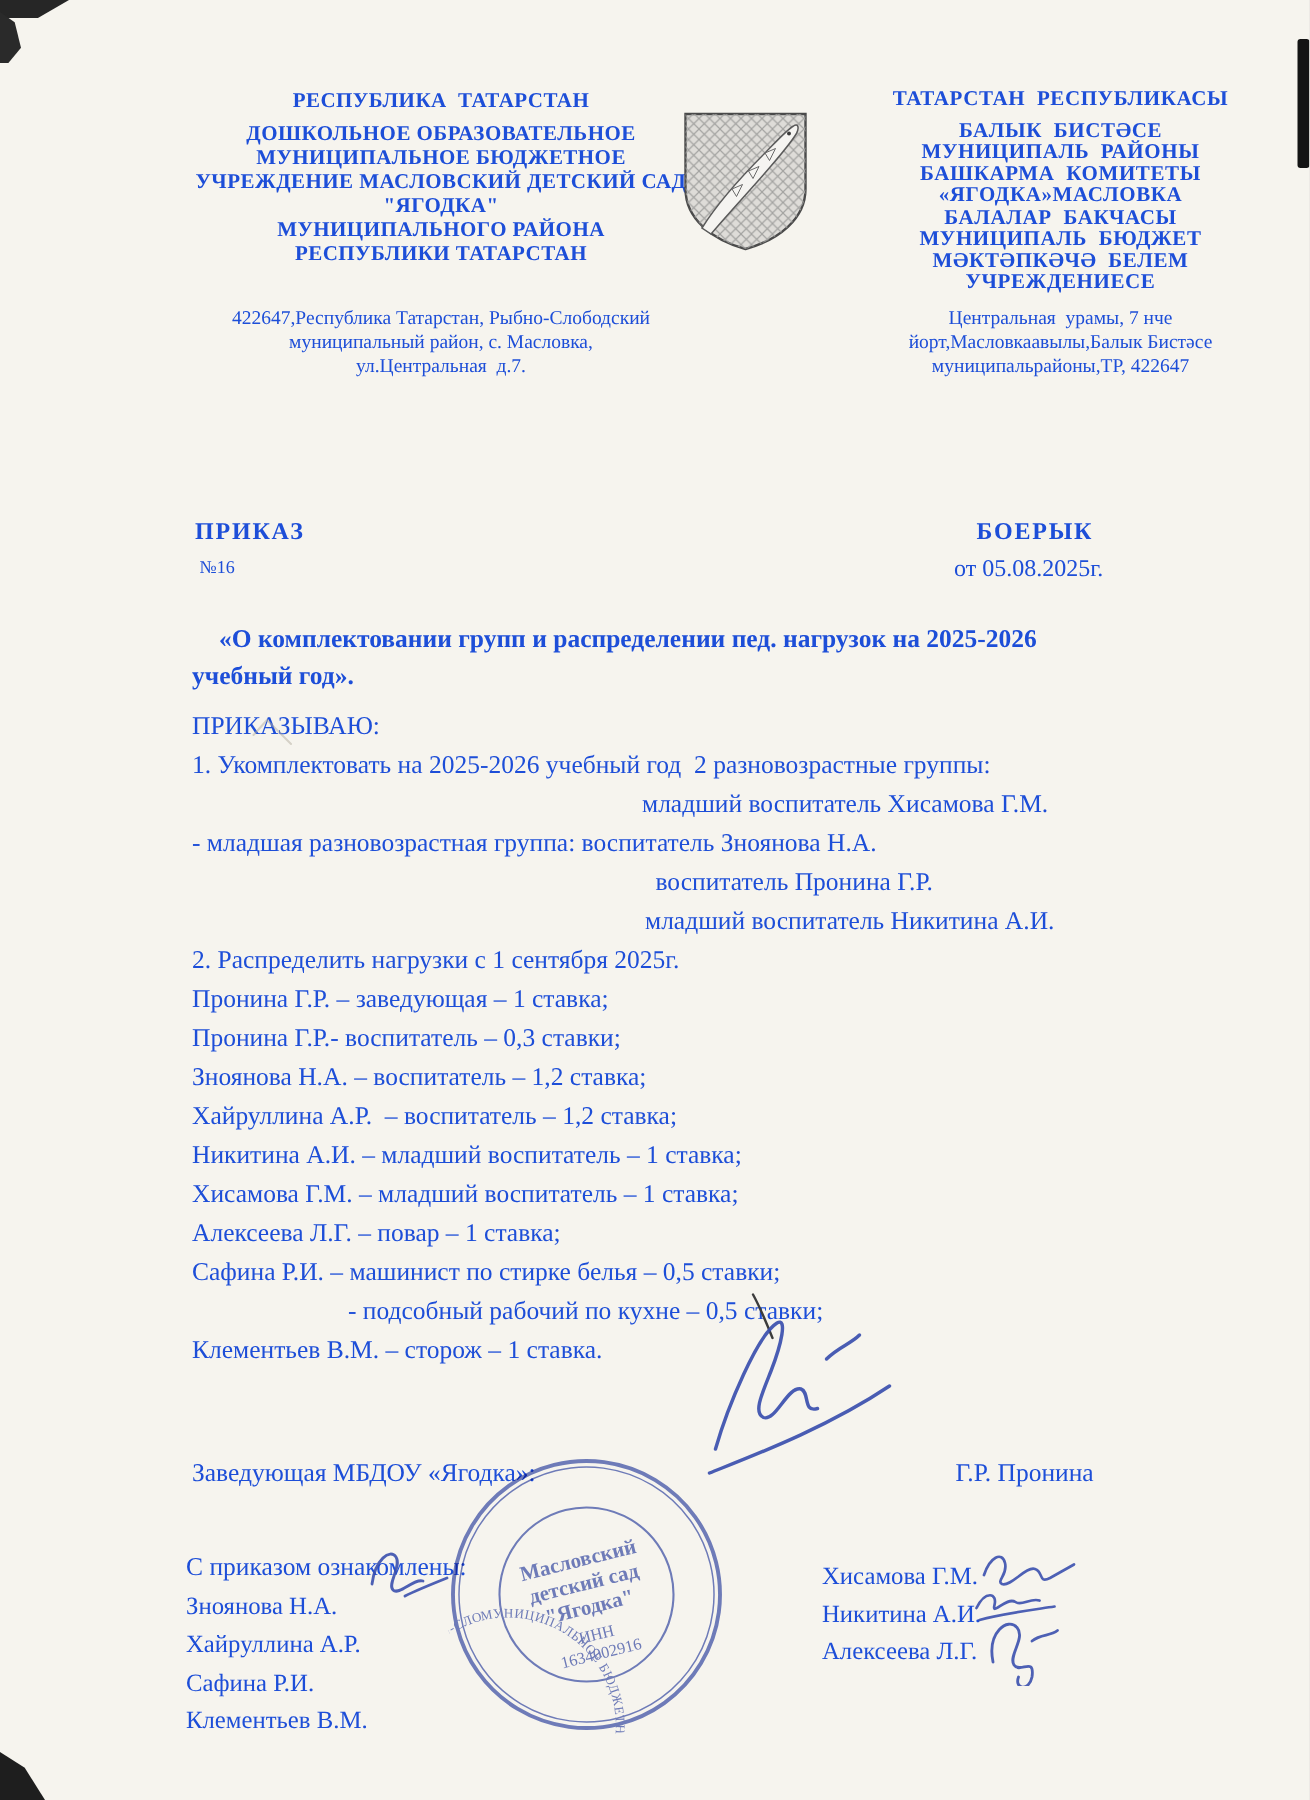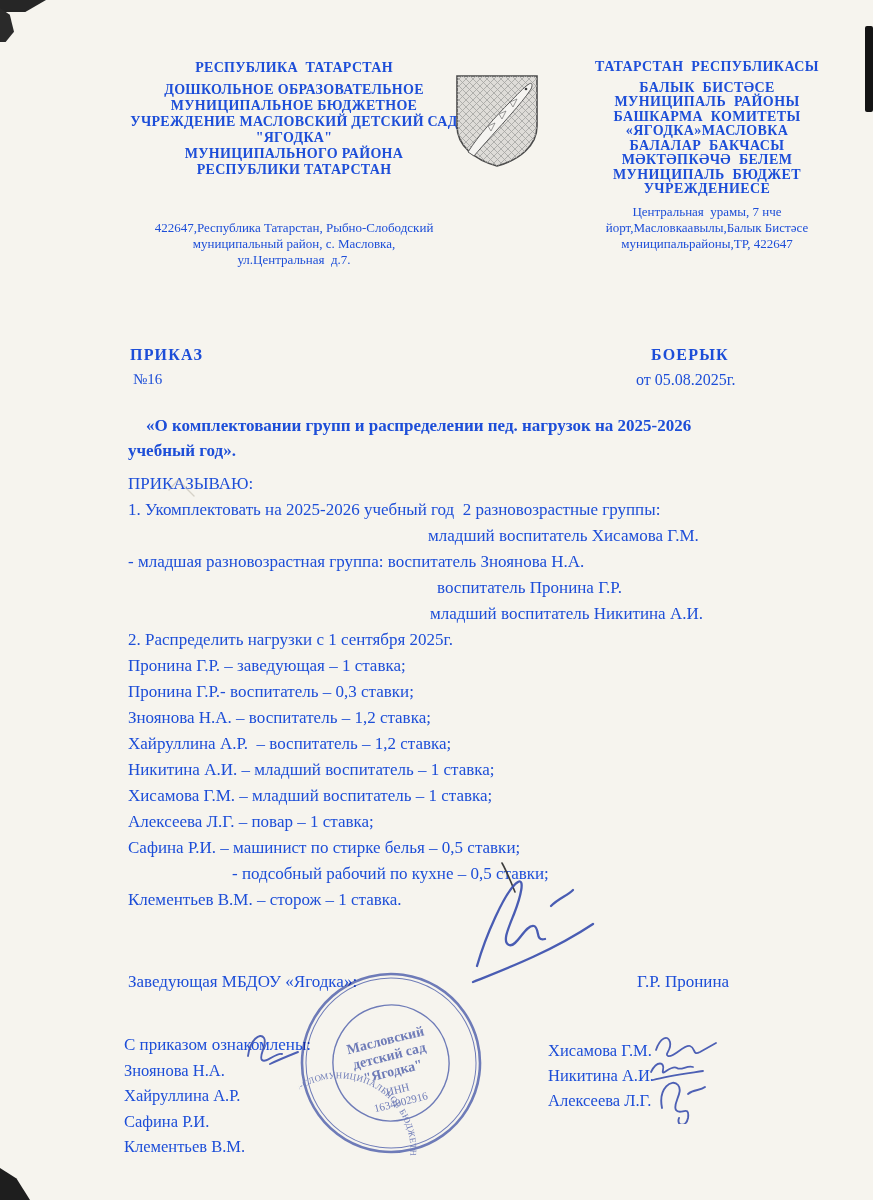--- a/index.html
+++ b/index.html
@@ -10,27 +10,27 @@
     font-family:"Liberation Serif","DejaVu Serif",serif;
     color:#1d4ed8;
   }
   
   .hdr{position:absolute;text-align:center;font-weight:bold;}
   .hdr-left{left:108px;top:60px;width:372px;font-size:14px;line-height:16px;letter-spacing:.3px;}
   .hdr-right{left:556px;top:60px;width:302px;font-size:14px;line-height:14.5px;letter-spacing:.4px;}
   .hline{white-space:pre;}
   .gap-after{margin-bottom:6px;}
   .haddr{font-weight:normal;font-size:13px;line-height:16px;letter-spacing:0;}
-  .hdr-left .haddr{margin-top:42px;}
+  .hdr-left .haddr{margin-top:26px;}
   .hdr-right .haddr{margin-top:7px;}
   .emblem{position:absolute;left:452px;top:72px;width:90px;height:98px;}
   
   .lbl-prikaz{position:absolute;left:130px;top:346px;font-size:16px;font-weight:bold;letter-spacing:1.2px;}
   .lbl-boeryk{position:absolute;left:651px;top:346px;font-size:16px;font-weight:bold;letter-spacing:1.2px;}
-  .lbl-number{position:absolute;left:133px;top:371px;font-size:15px;font-family:Liberation Serif, serif;}
+  .lbl-number{position:absolute;left:133px;top:371px;font-size:12px;font-family:Liberation Serif, serif;}
   .lbl-date{position:absolute;left:636px;top:371px;font-size:16px;}
   
   .title{position:absolute;left:128px;top:413px;width:676px;font-size:17px;font-weight:bold;line-height:25px;}
   .title .t1{padding-left:18px;white-space:pre;}
   .title .t2{white-space:pre;}
   .docbody{position:absolute;left:128px;top:461px;width:690px;font-size:17px;line-height:26px;margin-top:10px;}
   .bodyline{white-space:pre;}
   .ind-a{margin-left:300px;}
   .ind-b{margin-left:309px;}
   .ind-c{margin-left:302px;}
@@ -96,22 +96,22 @@
     </svg>
   </div>
 
   <div class="hdr hdr-right">
     <div class="hline gap-after">ТАТАРСТАН  РЕСПУБЛИКАСЫ</div>
     <div class="hline">БАЛЫК  БИСТӘСЕ</div>
     <div class="hline">МУНИЦИПАЛЬ  РАЙОНЫ</div>
     <div class="hline">БАШКАРМА  КОМИТЕТЫ</div>
     <div class="hline">«ЯГОДКА»МАСЛОВКА</div>
     <div class="hline">БАЛАЛАР  БАКЧАСЫ</div>
+    <div class="hline">МУНИЦИПАЛЬ  БЮДЖЕТ</div>
     <div class="hline">МӘКТӘПКӘЧӘ  БЕЛЕМ</div>
-    <div class="hline">МУНИЦИПАЛЬ  БЮДЖЕТ</div>
     <div class="hline">УЧРЕЖДЕНИЕСЕ</div>
     <div class="haddr">
       <div class="hline">Центральная  урамы, 7 нче</div>
       <div class="hline">йорт,Масловкаавылы,Балык Бистәсе</div>
       <div class="hline">муниципальрайоны,ТР, 422647</div>
     </div>
   </div>
 
   <div class="lbl-prikaz">ПРИКАЗ</div>
   <div class="lbl-boeryk">БОЕРЫК</div>

